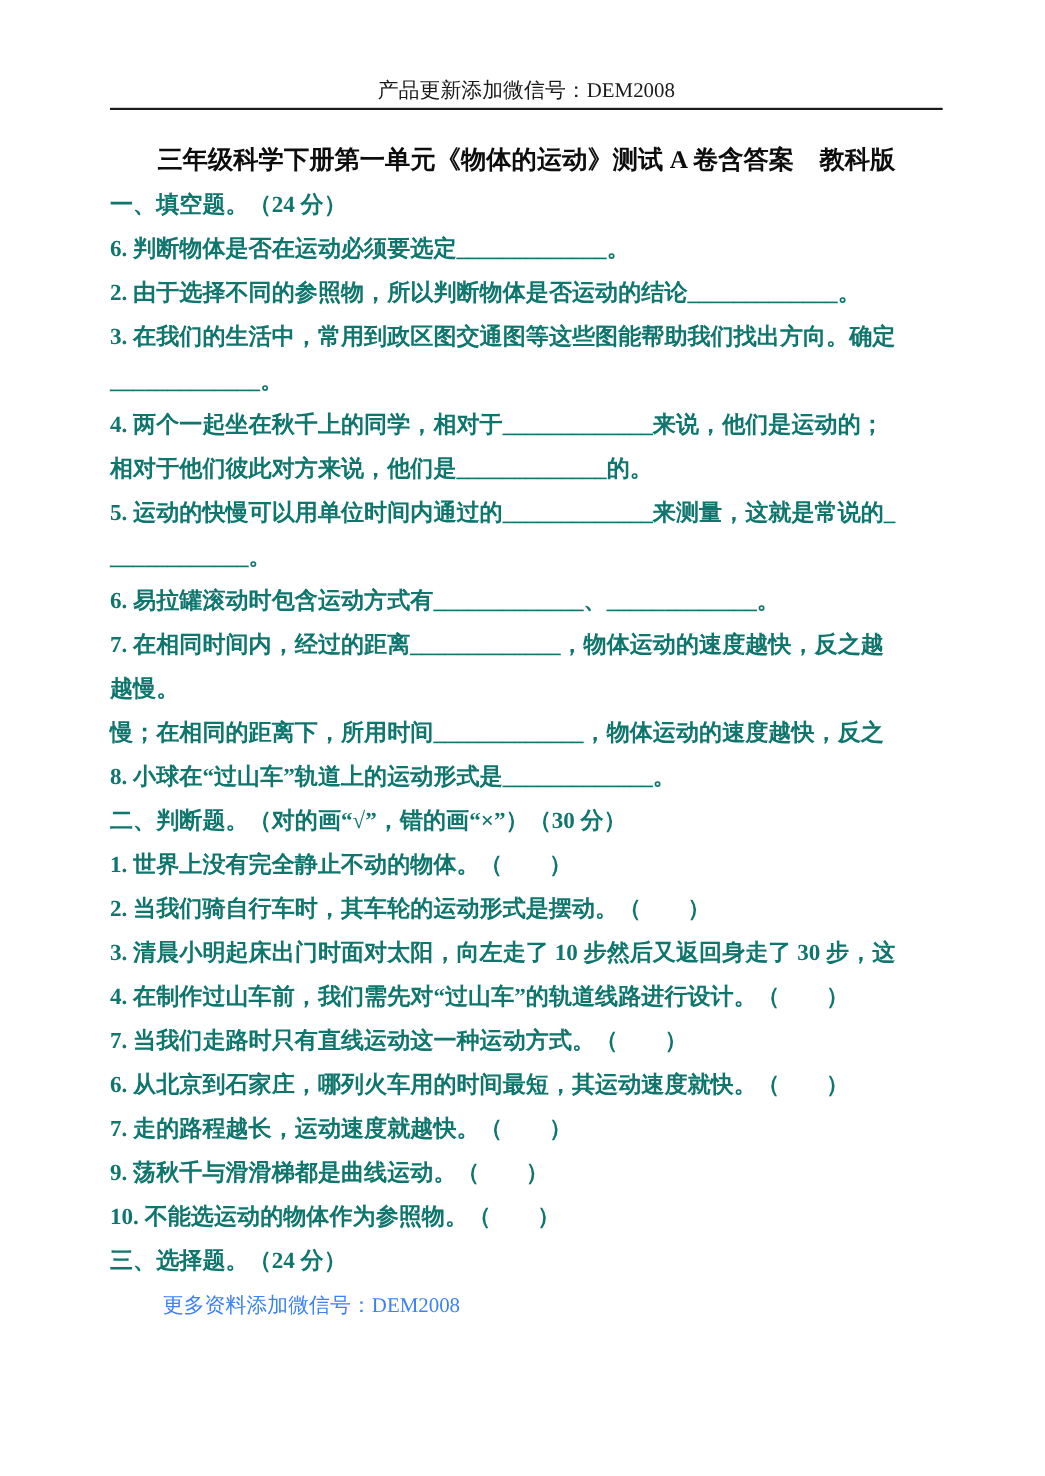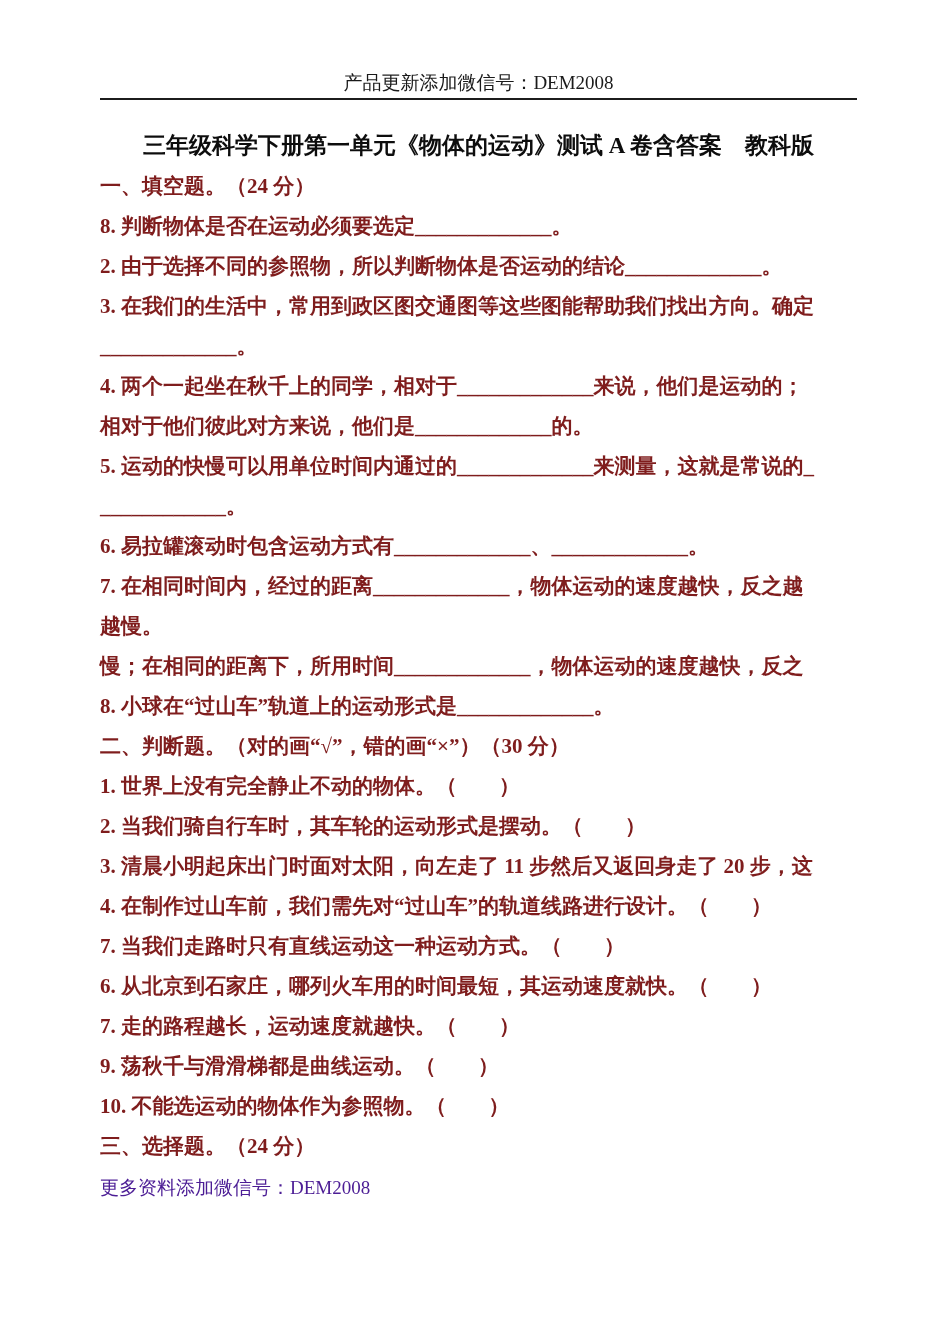--- a/index.html
+++ b/index.html
@@ -45,62 +45,63 @@
     text-align: center;
     white-space: pre;
     color: #0d0d0d;
   }
   .line {
     font-size: 21px;
     font-weight: 700;
     line-height: 40px;
     text-align: left;
     white-space: pre;
-    color: #7f1d1d;
+    color: #0f766e;
   }
   .footer-text {
     margin-top: 10px;
     font-size: 19px;
     line-height: 23px;
     font-weight: 400;
     text-align: left;
-    color: #4c1d95;
+    color: #3b82f6;
     white-space: pre;
+    margin-left: 48px;
   }
 </style>
 </head>
 <body>
 
 <div class="page">
   <div class="header">
     <div class="header-text">产品更新添加微信号：DEM2008</div>
     <div class="header-rule"></div>
   </div>
 
   <div class="content">
     <div class="title-line">三年级科学下册第一单元《物体的运动》测试 A 卷含答案　教科版</div>
     <div class="lines">
         <div class="line">一、填空题。（24 分）</div>
-        <div class="line">8. 判断物体是否在运动必须要选定_____________。</div>
+        <div class="line">6. 判断物体是否在运动必须要选定_____________。</div>
         <div class="line">2. 由于选择不同的参照物，所以判断物体是否运动的结论_____________。</div>
         <div class="line">3. 在我们的生活中，常用到政区图交通图等这些图能帮助我们找出方向。确定</div>
         <div class="line">_____________。</div>
         <div class="line">4. 两个一起坐在秋千上的同学，相对于_____________来说，他们是运动的；</div>
         <div class="line">相对于他们彼此对方来说，他们是_____________的。</div>
         <div class="line">5. 运动的快慢可以用单位时间内通过的_____________来测量，这就是常说的_</div>
         <div class="line">____________。</div>
         <div class="line">6. 易拉罐滚动时包含运动方式有_____________、_____________。</div>
         <div class="line">7. 在相同时间内，经过的距离_____________，物体运动的速度越快，反之越</div>
         <div class="line">越慢。</div>
         <div class="line">慢；在相同的距离下，所用时间_____________，物体运动的速度越快，反之</div>
         <div class="line">8. 小球在“过山车”轨道上的运动形式是_____________。</div>
         <div class="line">二、判断题。（对的画“√”，错的画“×”）（30 分）</div>
         <div class="line">1. 世界上没有完全静止不动的物体。（　　）</div>
         <div class="line">2. 当我们骑自行车时，其车轮的运动形式是摆动。（　　）</div>
-        <div class="line">3. 清晨小明起床出门时面对太阳，向左走了 11 步然后又返回身走了 20 步，这</div>
+        <div class="line">3. 清晨小明起床出门时面对太阳，向左走了 10 步然后又返回身走了 30 步，这</div>
         <div class="line">4. 在制作过山车前，我们需先对“过山车”的轨道线路进行设计。（　　）</div>
         <div class="line">7. 当我们走路时只有直线运动这一种运动方式。（　　）</div>
         <div class="line">6. 从北京到石家庄，哪列火车用的时间最短，其运动速度就快。（　　）</div>
         <div class="line">7. 走的路程越长，运动速度就越快。（　　）</div>
         <div class="line">9. 荡秋千与滑滑梯都是曲线运动。（　　）</div>
         <div class="line">10. 不能选运动的物体作为参照物。（　　）</div>
         <div class="line">三、选择题。（24 分）</div>
       </div>
   </div>
 

